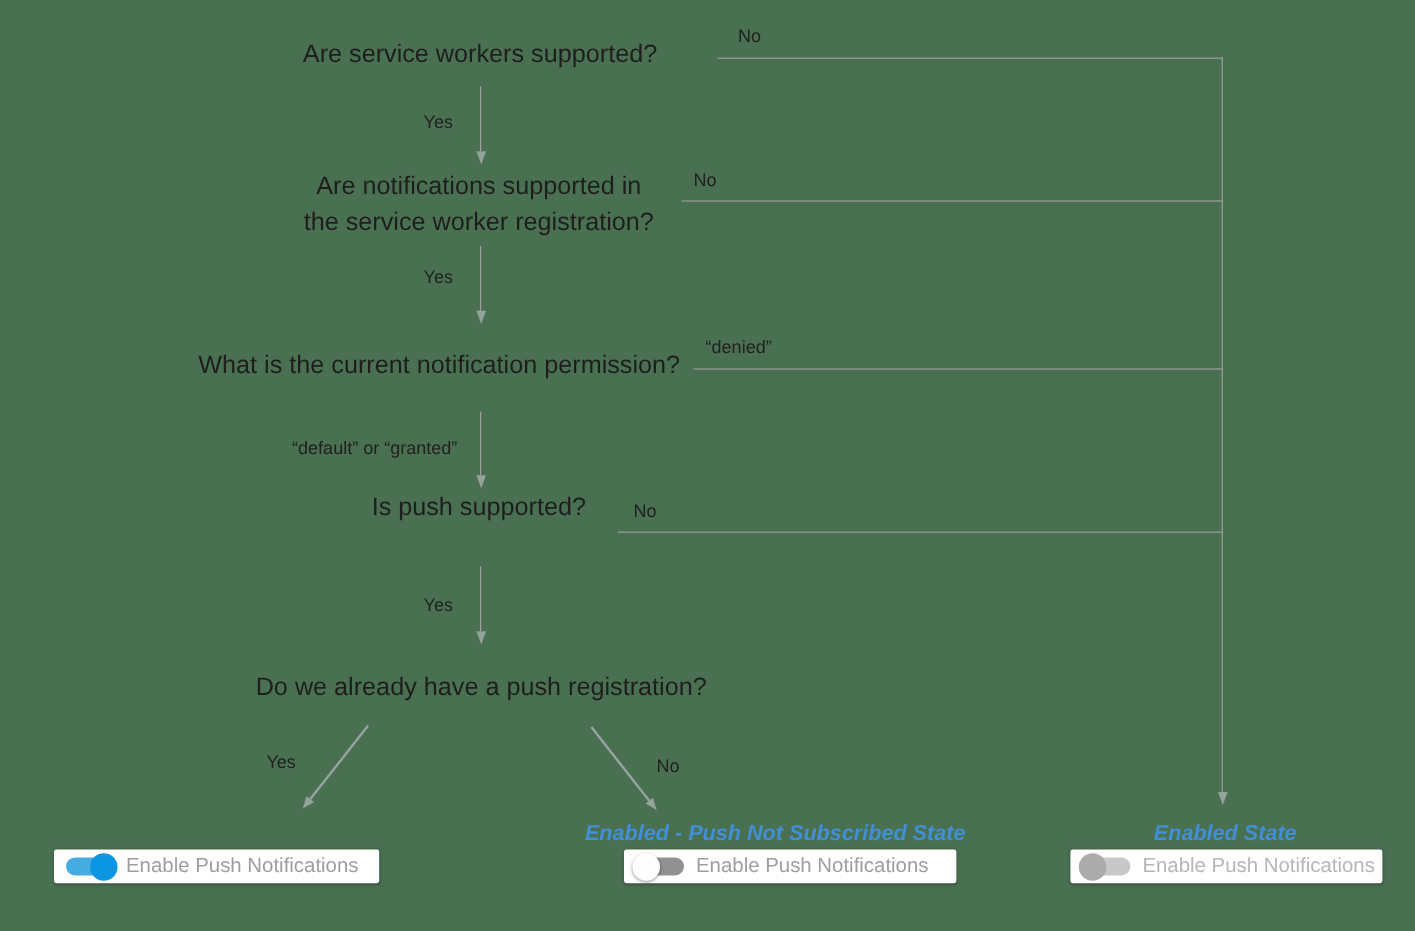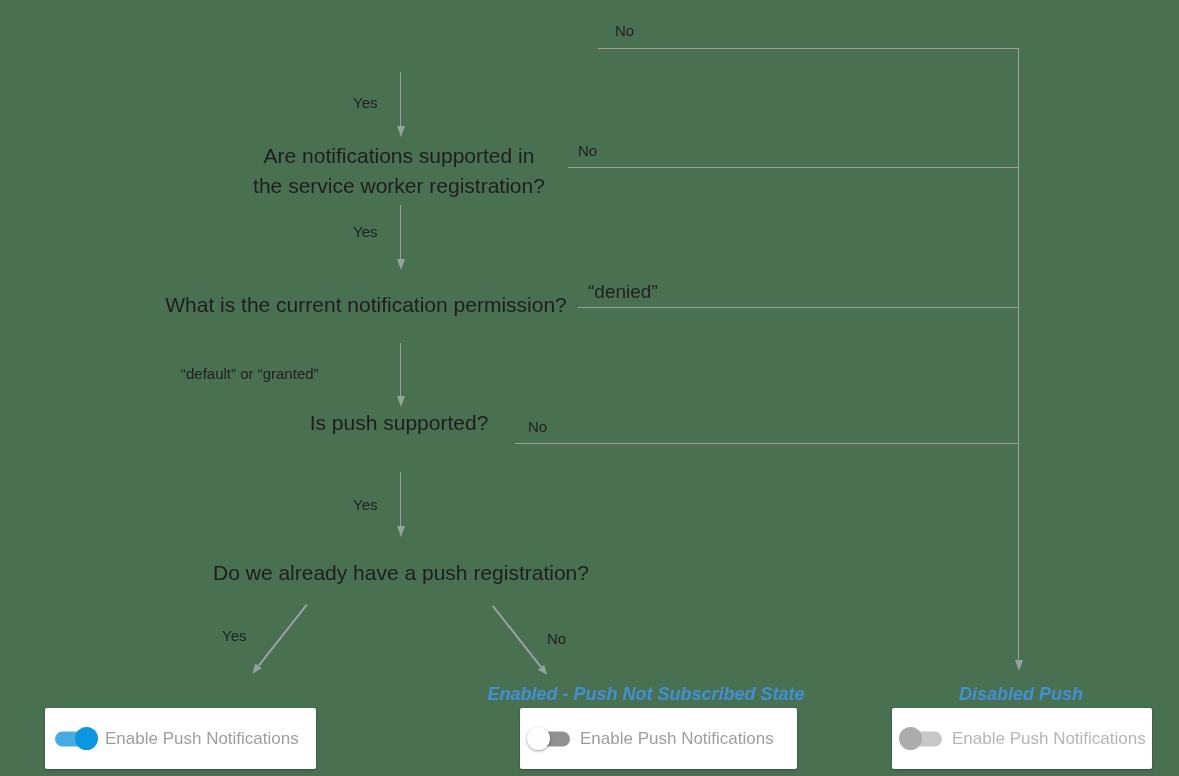--- a/index.html
+++ b/index.html
@@ -34,22 +34,22 @@
   .lbl{
     position:absolute;
     font-size:15px;
     color:#212121;
     white-space:nowrap;
   }
   #lbl-yes1{left:353px;top:94px;}
   #lbl-no1 {left:615px;top:22px;}
   #lbl-yes2{left:353px;top:223px;}
   #lbl-no2 {left:578px;top:142px;}
-  #lbl-yes3{left:181px;top:365px;width:200px;font-size:15px;}
-  #lbl-no3 {left:588px;top:281px;font-size:19px;}
+  #lbl-yes3{left:181px;top:365px;width:200px;text-align:right;font-size:15px;}
+  #lbl-no3 {left:588px;top:281px;font-size:15px;}
   #lbl-yes4{left:353px;top:496px;}
   #lbl-no4 {left:528px;top:418px;}
   #lbl-yes5{left:222px;top:627px;}
   #lbl-no5 {left:547px;top:630px;}
 
   
   .hline{position:absolute;height:1px;background:#9E9E9E;}
   #h1{left:598px;top:48px;width:421px;}
   #h2{left:568px;top:167px;width:451px;}
   #h3{left:578px;top:307px;width:441px;}
@@ -90,21 +90,21 @@
     position:absolute;top:684px;
     transform:translateX(-50%);
     font-size:18px;font-weight:bold;font-style:italic;
     color:#4190D6;white-space:nowrap;
   }
   #s1{left:170px;}
   #s2{left:646px;text-align:right;}
   #s3{left:1021px;}
 
   .card{
-    position:absolute;top:708px;height:61px;
+    position:absolute;top:708px;height:28px;
     background:#FFFFFF;border-radius:2px;
     box-shadow:0 1px 3px rgba(0,0,0,0.28);
     display:flex;align-items:center;
   }
   #c1{left:45px;width:271px;}
   #c2{left:520px;width:277px;}
   #c3{left:892px;width:260px;}
 
   .card-label{
     margin-left:60px;
@@ -126,20 +126,21 @@
   .toggle.off{background:#919191;}
   .toggle.off .knob{left:-3px;background:#FEFEFE;box-shadow:0 1px 3px rgba(0,0,0,0.4);}
   .toggle.disabled{background:#C8C8C8;}
   .toggle.disabled .knob{left:-3px;background:#ACACAC;}
 </style>
 </head>
 <body>
 
 <div id="canvas">
 
+  <div class="q" id="q1">Are service workers supported?</div>
   <div class="q" id="q2">Are notifications supported in
 the service worker registration?</div>
   <div class="q" id="q3">What is the current notification permission?</div>
   <div class="q" id="q4">Is push supported?</div>
   <div class="q" id="q5">Do we already have a push registration?</div>
 
   <div class="lbl" id="lbl-yes1">Yes</div>
   <div class="lbl" id="lbl-no1">No</div>
   <div class="lbl" id="lbl-yes2">Yes</div>
   <div class="lbl" id="lbl-no2">No</div>
@@ -172,21 +173,21 @@
     </div>
 
   <div class="diag" id="d1">
       <span class="arrow-end"></span>
     </div>
   <div class="diag" id="d2">
       <span class="arrow-end"></span>
     </div>
 
   <div class="state-label" id="s2">Enabled - Push Not Subscribed State</div>
-  <div class="state-label" id="s3">Disabled Push</div>
+  <div class="state-label" id="s3">Enabled State</div>
 
   <div class="card" id="c1">
     <span class="toggle on">
         <span class="knob"></span>
       </span>
     <span class="card-label">Enable Push Notifications</span>
   </div>
   <div class="card" id="c2">
     <span class="toggle off">
         <span class="knob"></span>

